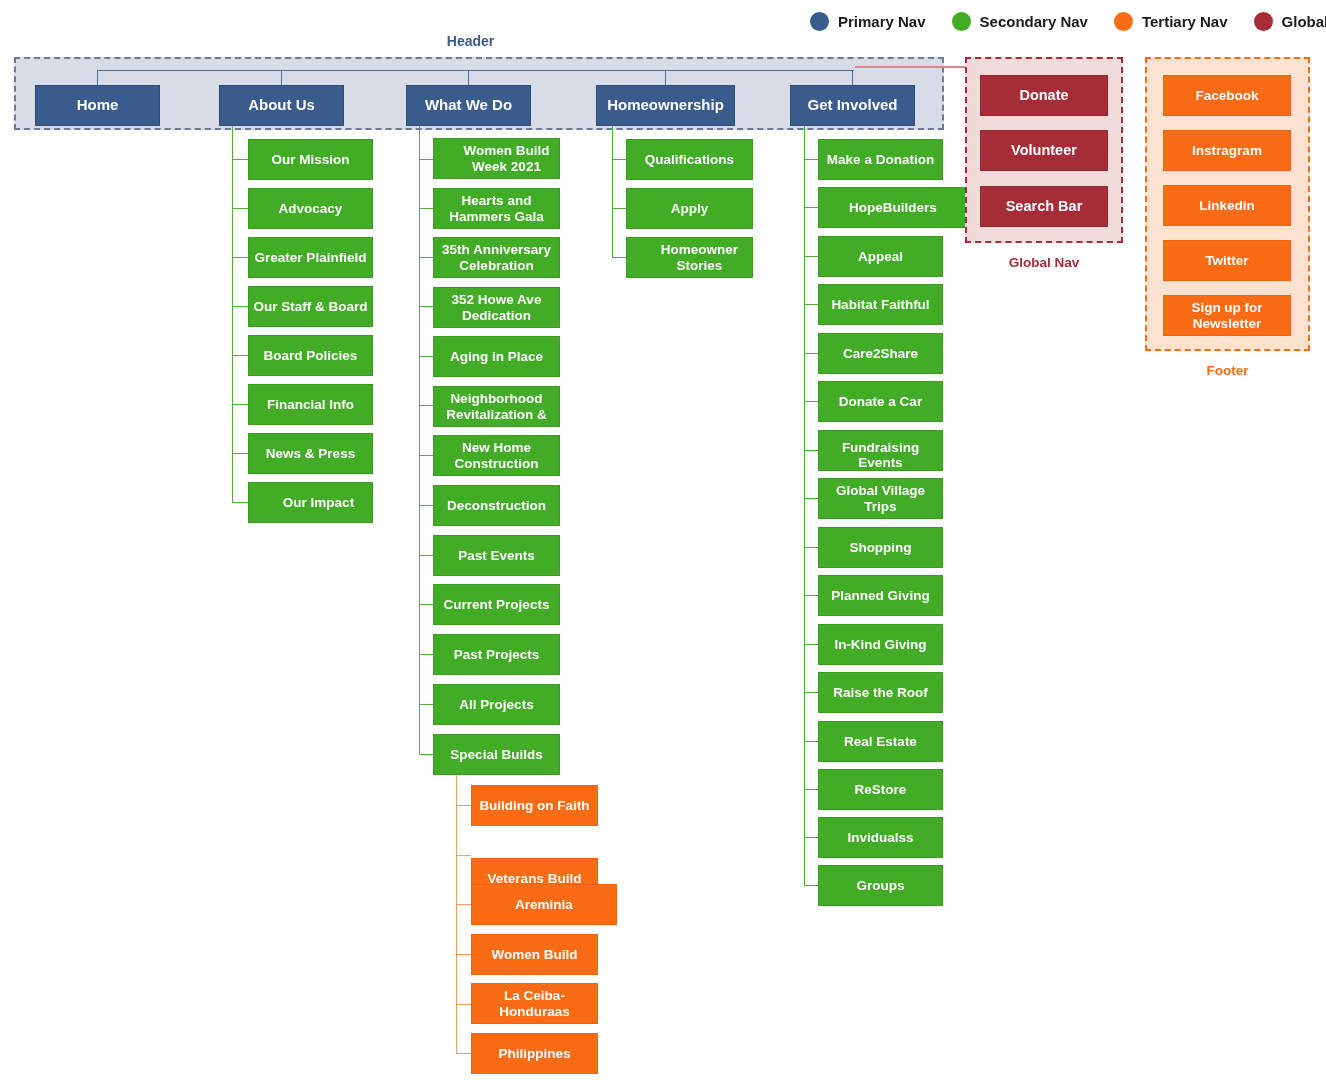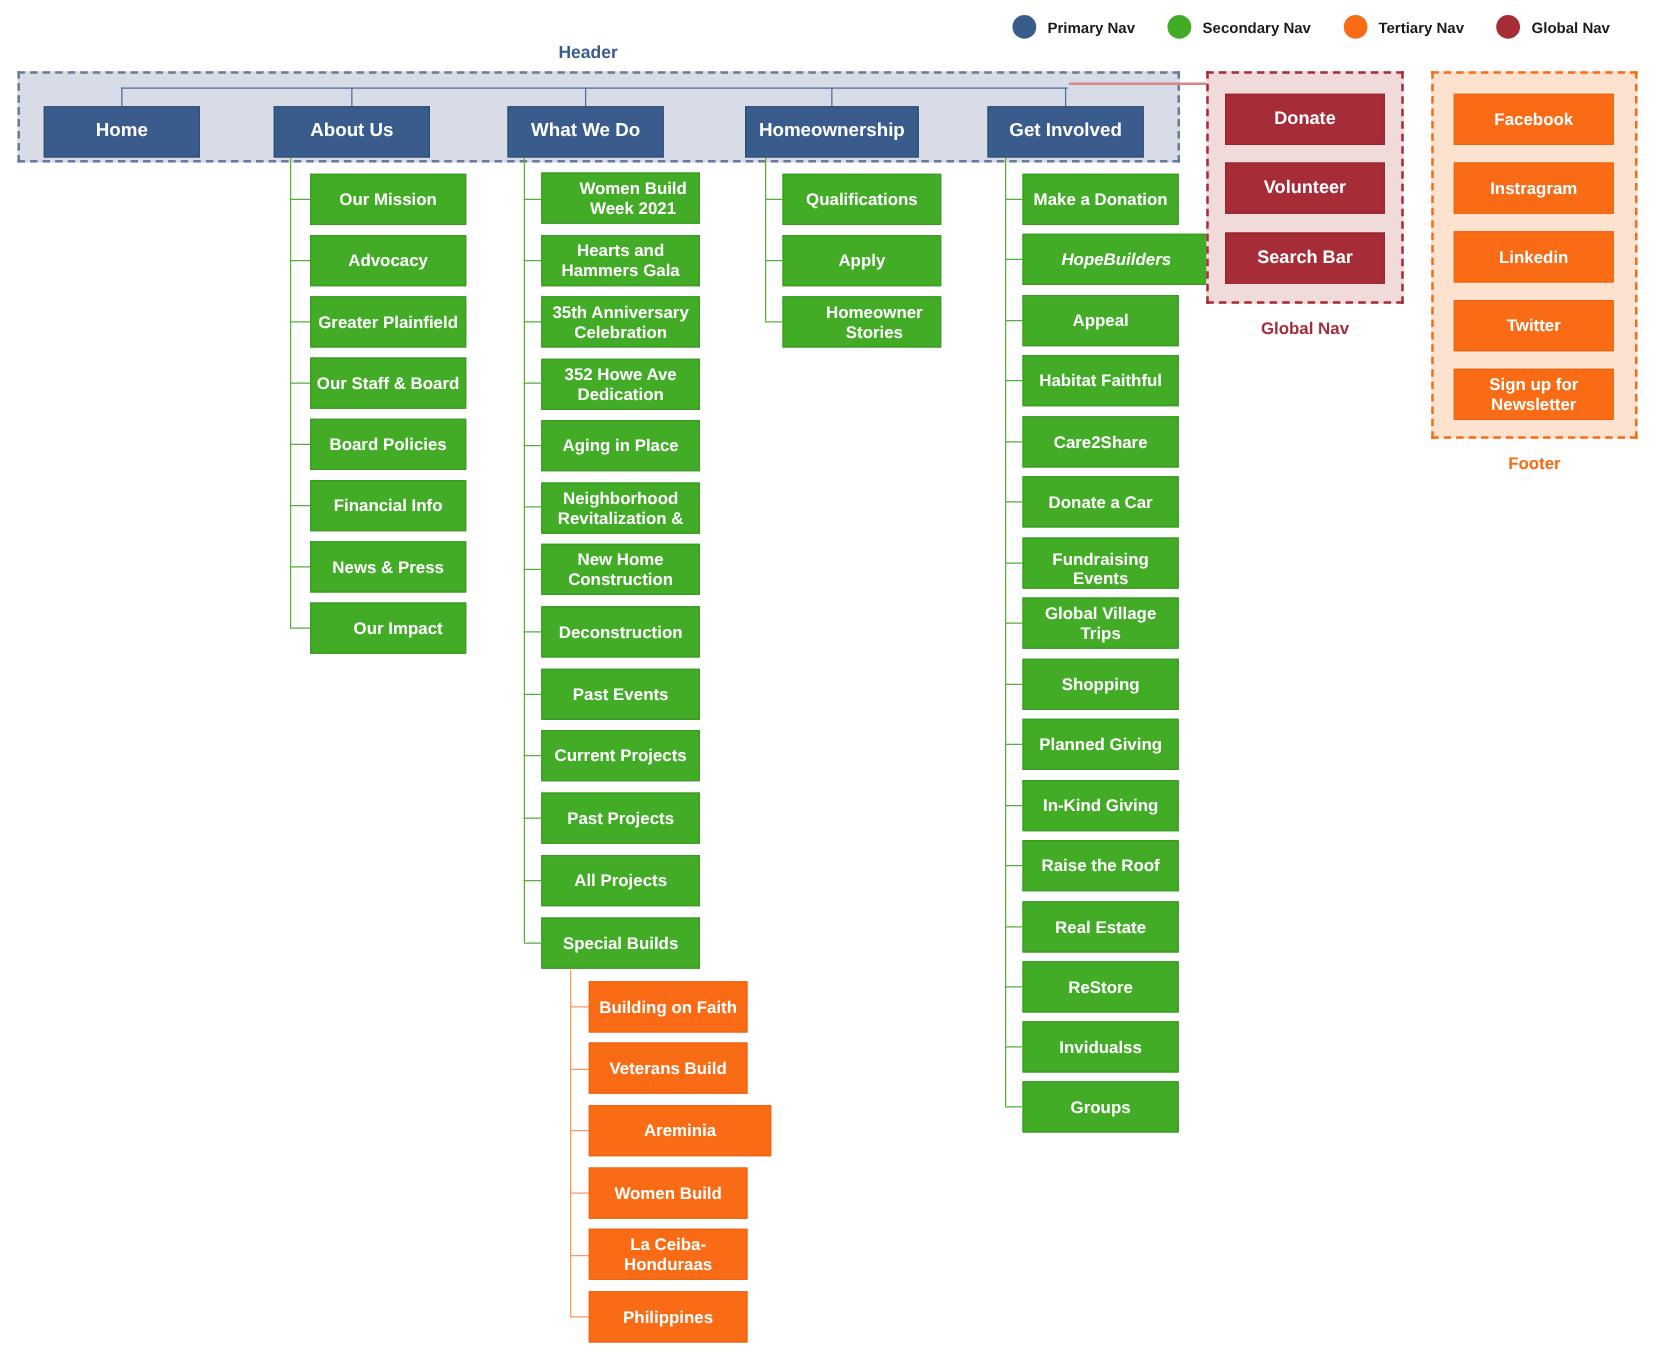--- a/index.html
+++ b/index.html
@@ -11,21 +11,21 @@
     position:relative;
     overflow:hidden;
     -webkit-font-smoothing:antialiased;
   }
   #canvas{position:absolute;left:0;top:0;width:1326px;height:1084px;}
 
   
   .legend{position:absolute;left:810px;top:12px;display:flex;align-items:center;gap:26px;}
   .legend-item{display:flex;align-items:center;gap:9px;}
   .legend-dot{width:19px;height:19px;border-radius:50%;display:block;}
-  .legend-label{font-size:12px;font-weight:bold;color:#1a1a1a;white-space:nowrap;}
+  .legend-label{font-size:15px;font-weight:bold;color:#1a1a1a;white-space:nowrap;}
 
   
   .header-caption{
     position:absolute;left:413px;top:33px;width:115px;text-align:center;
     font-size:14px;font-weight:bold;color:#3a5c8c;
   }
   .header-band{
     position:absolute;left:14px;top:57px;width:930px;height:73px;
     background:#d7dce7;border:2px dashed #6b7a99;box-sizing:border-box;
   }
@@ -235,21 +235,21 @@
   <div class="hstub orange" style="left:456px;top:805px;width:15px;"></div>
   <div class="hstub orange" style="left:456px;top:855px;width:15px;"></div>
   <div class="hstub orange" style="left:456px;top:904px;width:15px;"></div>
   <div class="hstub orange" style="left:456px;top:954px;width:15px;"></div>
   <div class="hstub orange" style="left:456px;top:1004px;width:15px;"></div>
   <div class="hstub orange" style="left:456px;top:1053px;width:15px;"></div>
 
   <div class="box tertiary" style="left:471px;top:785px;width:127px;">
     <span>Building on Faith</span>
     </div>
-  <div class="box tertiary" style="left:471px;top:834px;width:127px;">
+  <div class="box tertiary" style="left:471px;top:858px;width:127px;">
     <span>Veterans Build</span>
     </div>
   <div class="box tertiary" style="left:471px;top:884px;width:146px;">
     <span>Areminia</span>
     </div>
   <div class="box tertiary" style="left:471px;top:934px;width:127px;">
     <span>Women Build</span>
     </div>
   <div class="box tertiary" style="left:471px;top:983px;width:127px;">
     <span>La Ceiba-Honduraas</span>
@@ -287,21 +287,21 @@
   <div class="hstub green" style="left:804px;top:644px;width:14px;"></div>
   <div class="hstub green" style="left:804px;top:692px;width:14px;"></div>
   <div class="hstub green" style="left:804px;top:741px;width:14px;"></div>
   <div class="hstub green" style="left:804px;top:789px;width:14px;"></div>
   <div class="hstub green" style="left:804px;top:837px;width:14px;"></div>
   <div class="hstub green" style="left:804px;top:885px;width:14px;"></div>
 
   <div class="box secondary" style="left:818px;top:139px;width:125px;">
     <span>Make a Donation</span>
     </div>
-  <div class="box secondary" style="left:818px;top:187px;width:150px;font-style:italic;">
+  <div class="box secondary" style="left:818px;top:187px;width:150px;">
     <span>HopeBuilders</span>
     </div>
   <div class="box secondary" style="left:818px;top:236px;width:125px;">
     <span>Appeal</span>
     </div>
   <div class="box secondary" style="left:818px;top:284px;width:125px;">
     <span>Habitat Faithful</span>
     </div>
   <div class="box secondary" style="left:818px;top:333px;width:125px;">
     <span>Care2Share</span>

